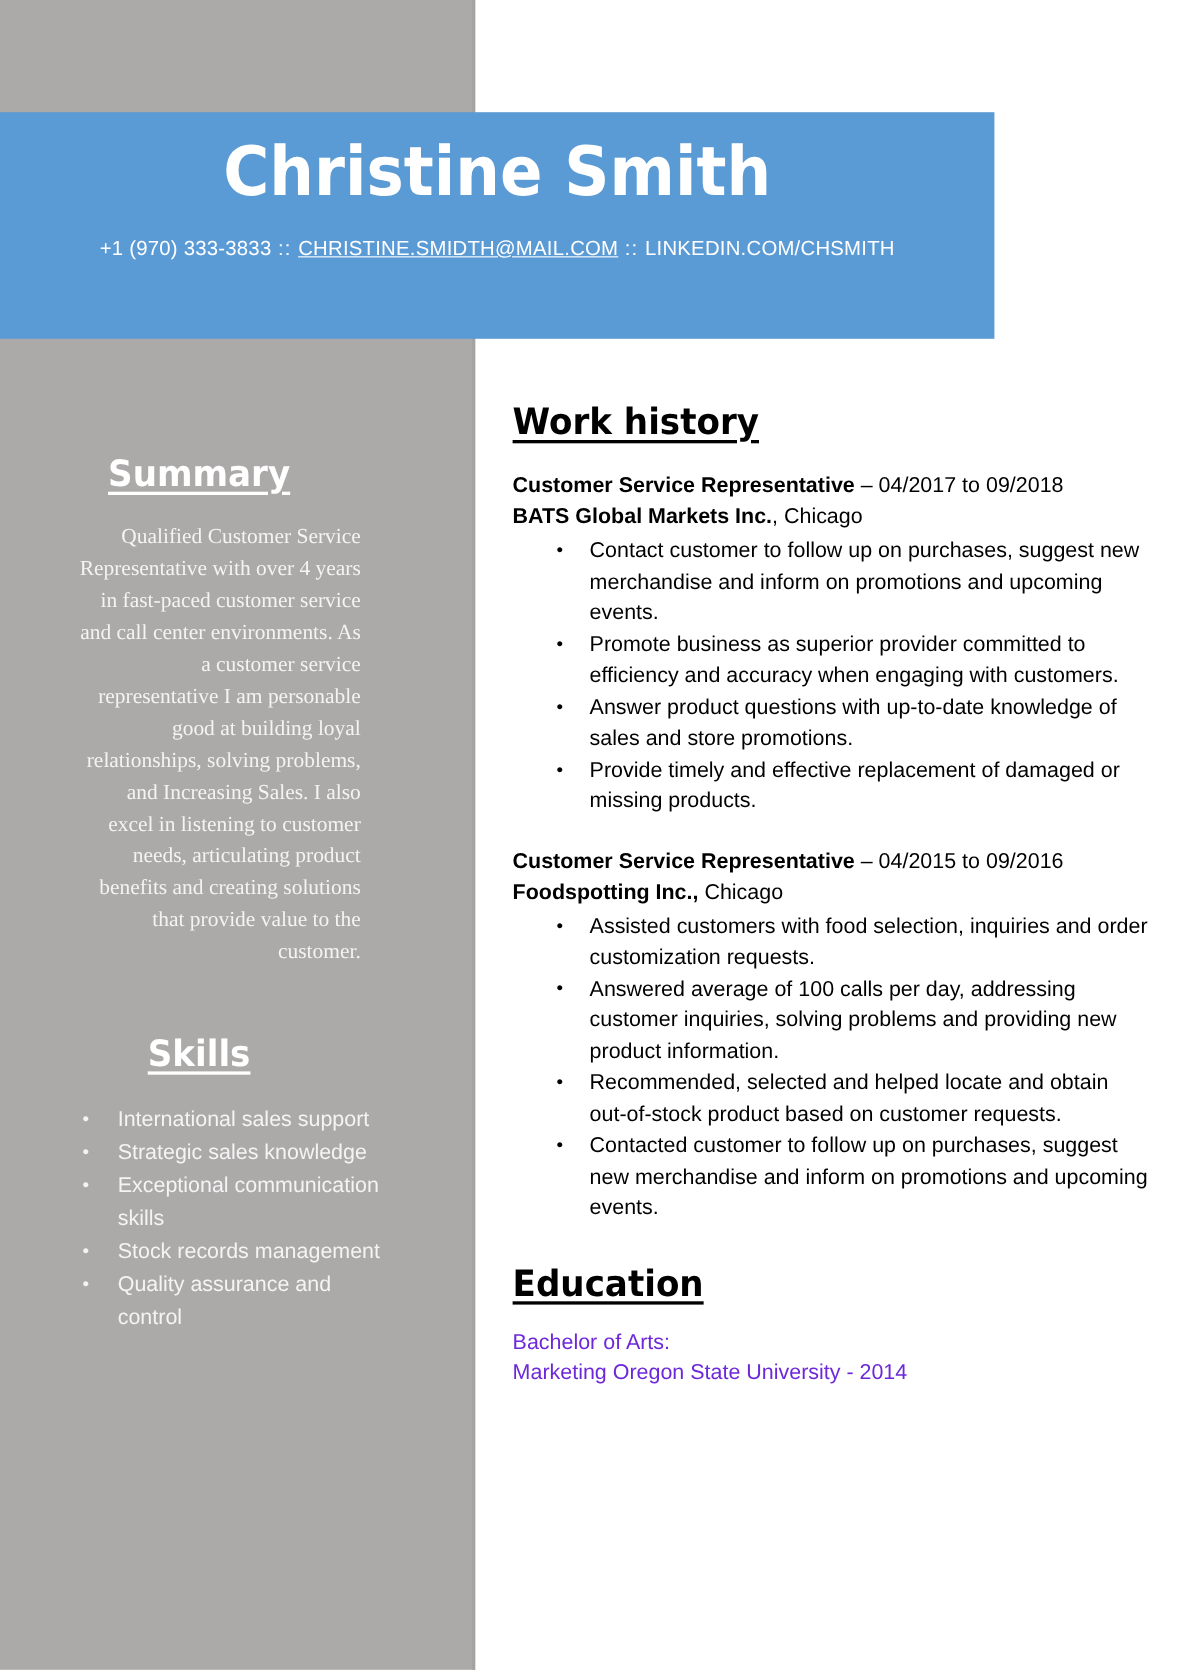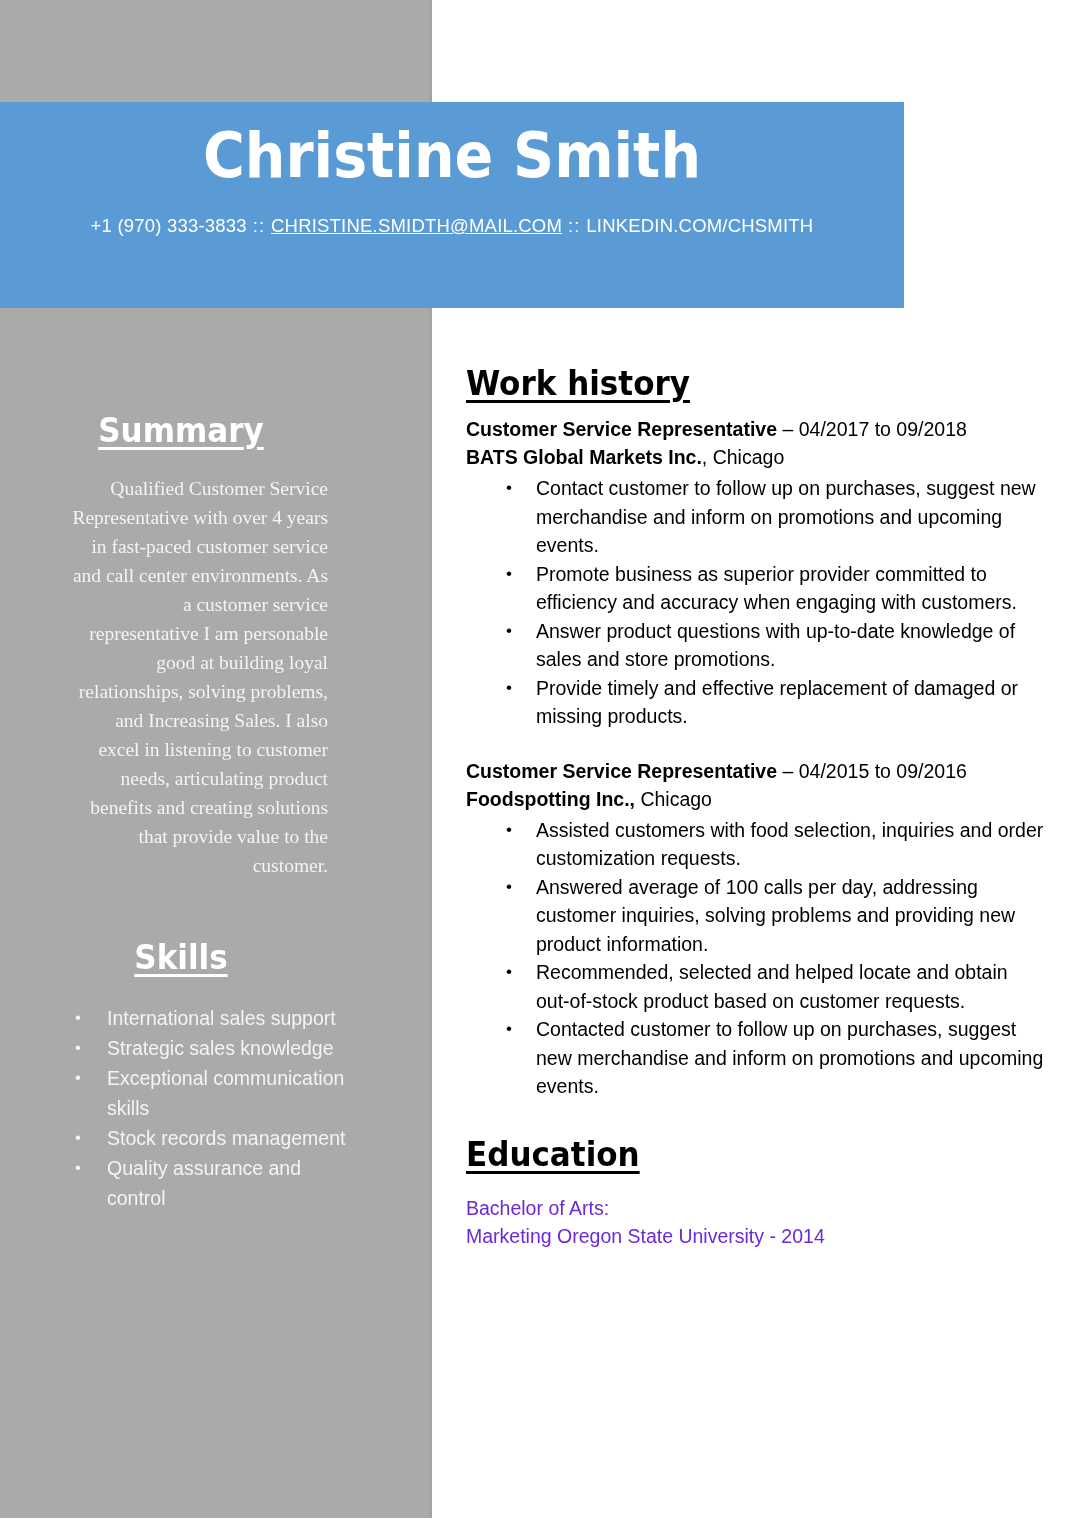--- a/index.html
+++ b/index.html
@@ -147,21 +147,21 @@
     text-decoration: underline;
     text-underline-offset: 5px;
     text-decoration-thickness: 3px;
     transform: scaleX(0.94);
     transform-origin: left center;
     margin: 0;
   }
   #work-heading-wrap { padding-top: 56px; }
   #education-heading-wrap { padding-top: 34px; }
 
-  .job { margin-top: 12px; }
+  .job { margin-top: 24px; }
   .job-line1, .job-line2 {
     font-family: "Liberation Sans", sans-serif;
     font-size: 19.5px;
     line-height: 28px;
     color: #000000;
   }
   .job-line1 .role, .job-line2 .company { font-weight: bold; }
   .job-line2 .city { font-weight: normal; }
 
   ul.duties {

